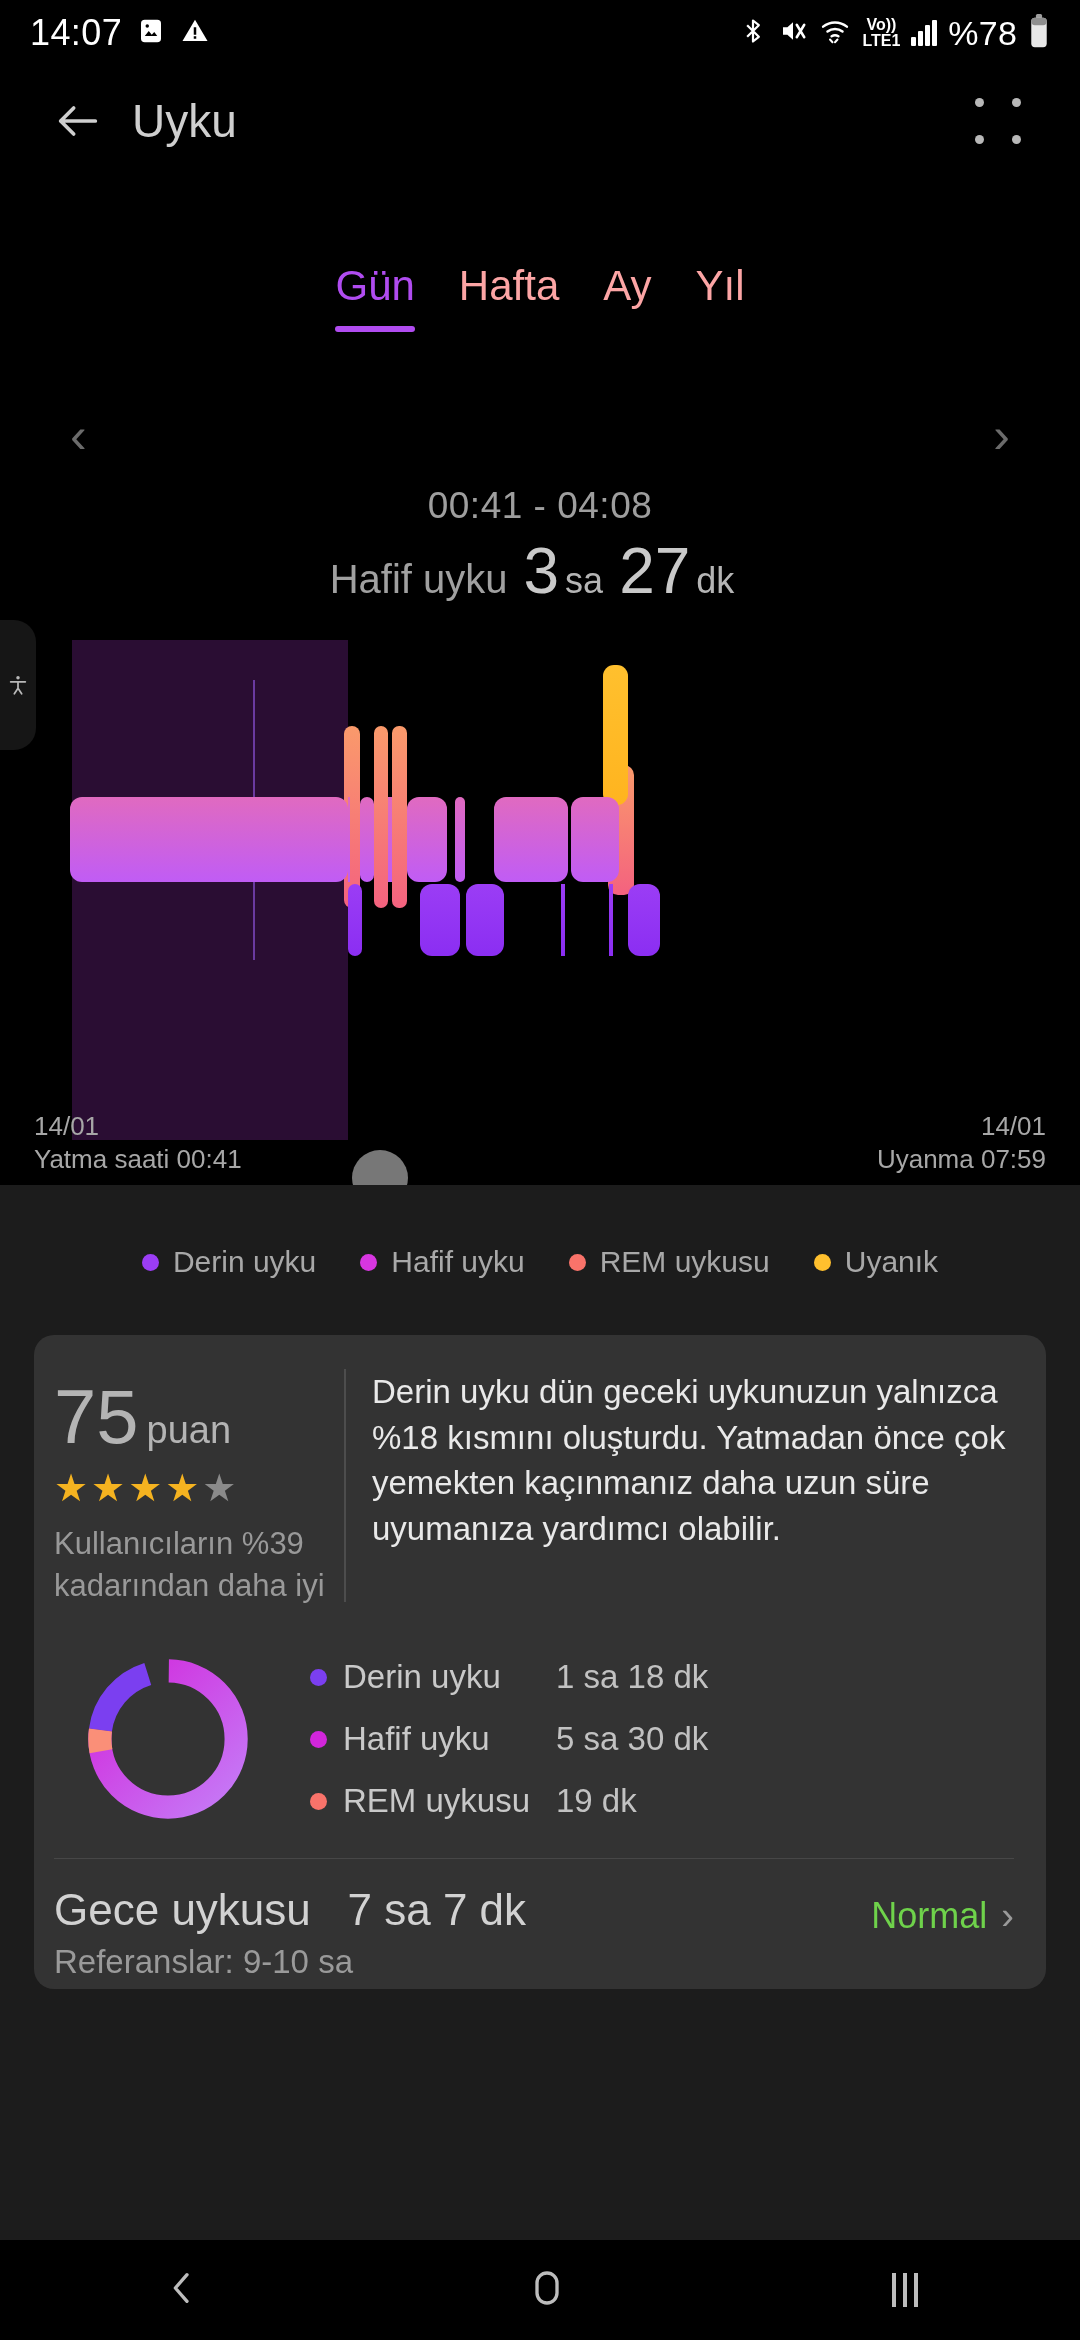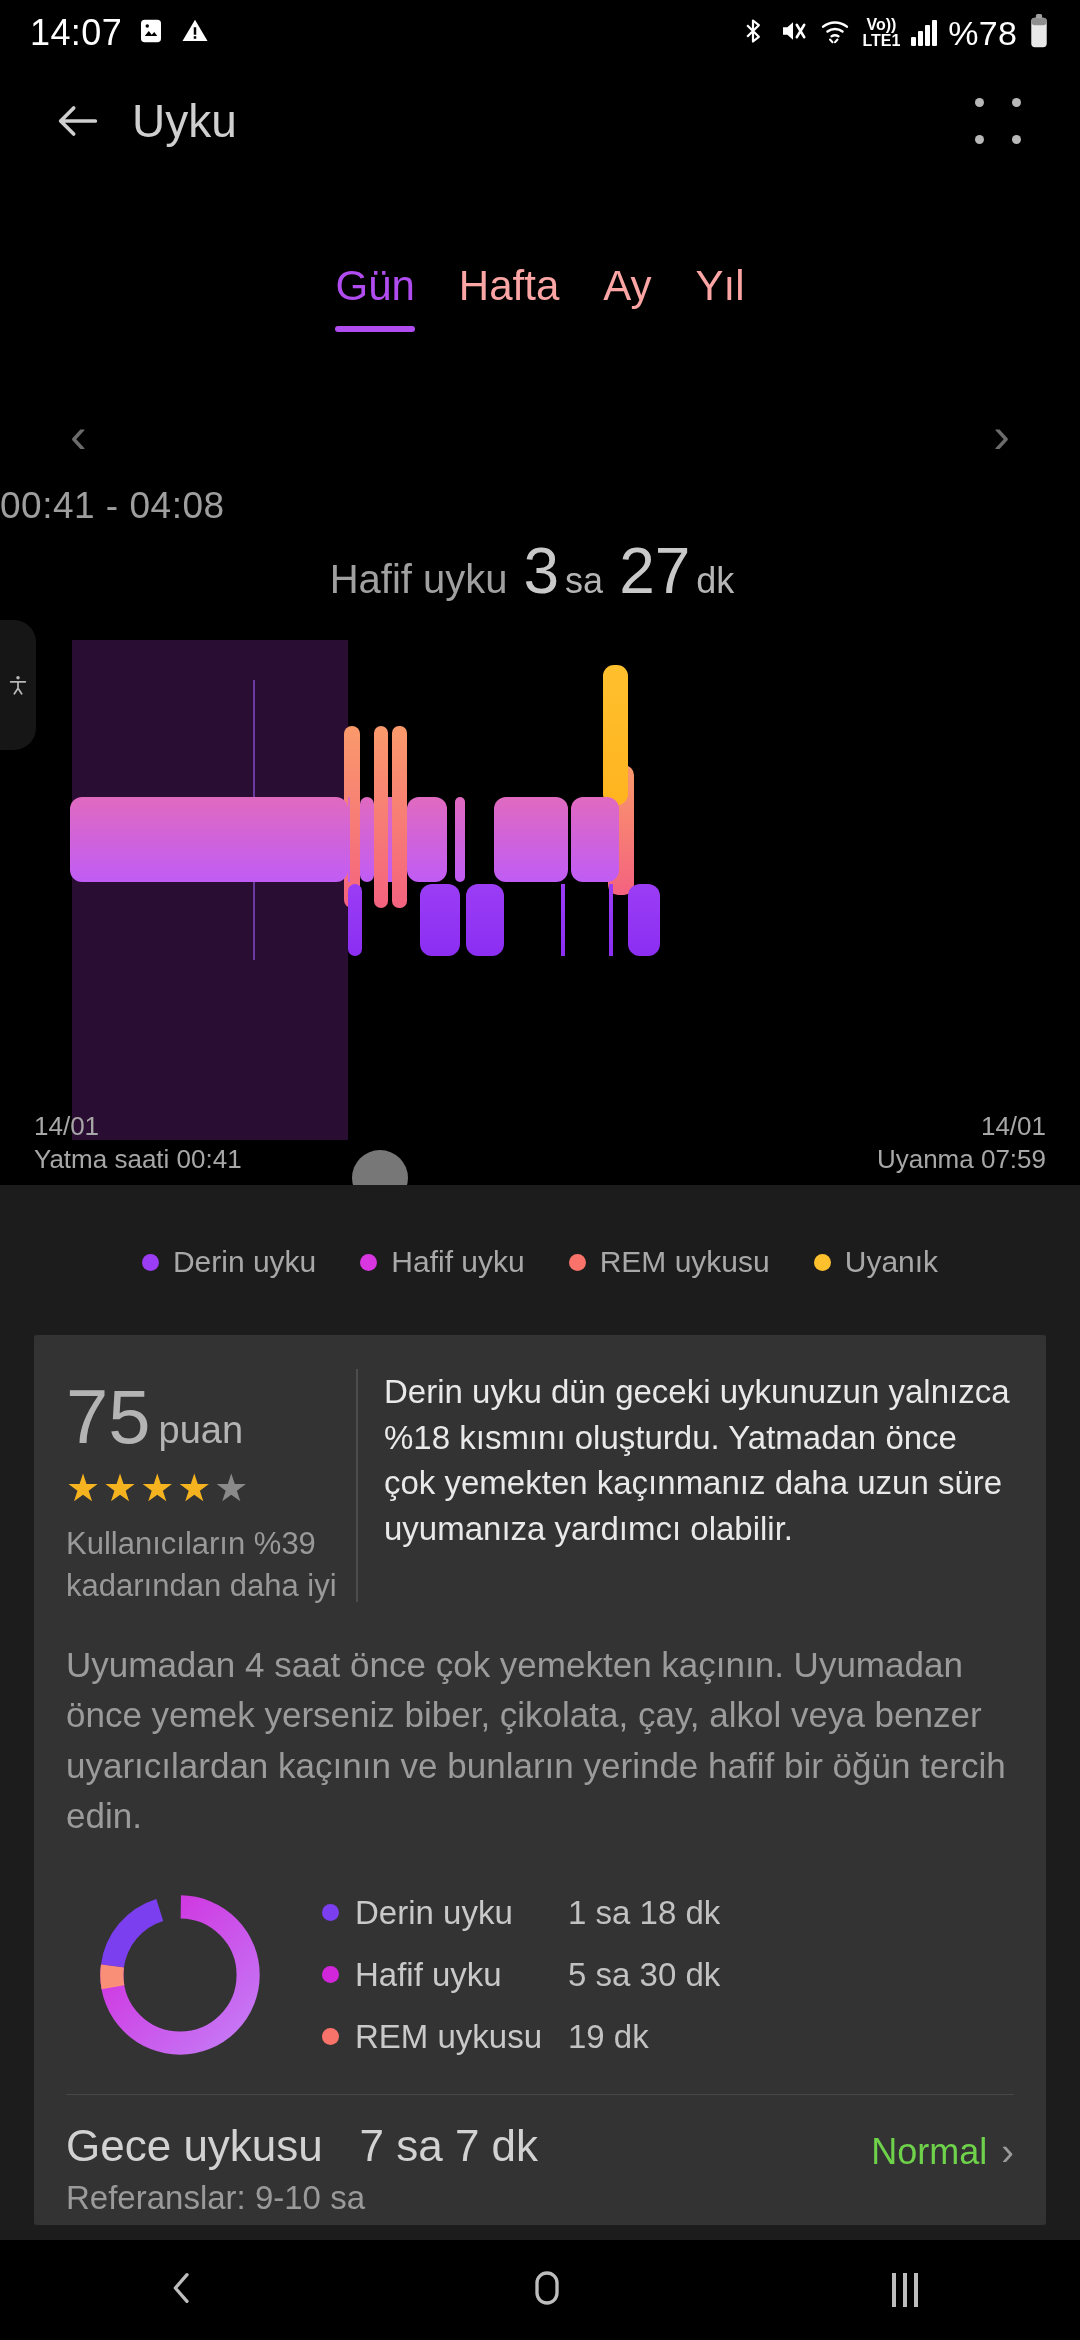--- a/index.html
+++ b/index.html
@@ -57,21 +57,21 @@
     display:flex; align-items:center; justify-content:center;
   }
   .datenav .chev { position:absolute; color:#6b6b6b; font-size:50px; line-height:1; }
   .datenav .chev.left { left:70px; }
   .datenav .chev.right { right:70px; }
   .date-label { font-size:38px; color:#b9b9b9; display:flex; align-items:center; gap:14px; }
   .caret-dn { width:0;height:0;border-left:11px solid transparent;border-right:11px solid transparent;
               border-top:12px solid #9e9e9e; display:inline-block; margin-top:5px; }
 
   
-  .summary { position:absolute; top:485px; left:0; width:1080px; text-align:left; }
+  .summary { position:absolute; top:485px; left:0; width:1080px; text-align:center; }
   .sum-range { font-size:37px; color:#9e9e9e; letter-spacing:.5px; }
   .sum-main { margin-top:12px; font-size:40px; color:#9e9e9e; display:flex;
               align-items:baseline; justify-content:center; gap:0; }
   .sum-main .lbl { font-size:40px; color:#a0a0a0; margin-right:16px; }
   .sum-main .big { font-size:64px; color:#c9c9c9; font-weight:400; line-height:1; }
   .sum-main .unit { font-size:36px; color:#b5b5b5; margin:0 16px 0 6px; }
 
   
   .a11y-tab {
     position:absolute; left:0; top:620px; width:36px; height:130px;
@@ -103,21 +103,21 @@
   }
   .legend {
     position:absolute; top:1245px; left:0; width:1080px;
     display:flex; align-items:center; justify-content:center; gap:44px;
   }
   .lg { display:flex; align-items:center; gap:14px; font-size:30px; color:#a8a8a8; }
   .dot { width:17px; height:17px; border-radius:50%; display:inline-block; }
 
   .card {
     position:absolute; top:1335px; left:34px; width:1012px;
-    background:#333333; border-radius:3px; padding:30px 32px 0 32px;
+    background:#333333; border-radius:20px; padding:30px 32px 0 20px;
   }
   .card-top { display:flex; align-items:flex-start; }
   .score-col { width:290px; flex:0 0 290px; padding-top:14px; }
   .score-num { display:flex; align-items:baseline; }
   .score-num .n { font-size:76px; color:#b4b4b4; line-height:1; font-weight:400; }
   .score-num .u { font-size:38px; color:#b4b4b4; margin-left:8px; }
   .stars { margin-top:14px; font-size:38px; letter-spacing:3px; line-height:1; }
   .stars .on { color:#f5b320; }
   .stars .off { color:#8a8a8a; }
   .pctile { margin-top:16px; font-size:31px; color:#999999; line-height:1.34; }
@@ -354,21 +354,20 @@
         </div>
         <div class="stars">
           <span class="on">★</span><span class="on">★</span><span class="on">★</span><span class="on">★</span><span class="off">★</span>
         </div>
         <div class="pctile">Kullanıcıların %39 kadarından daha iyi</div>
       </div>
       <div class="vdiv"></div>
       <div class="tip">Derin uyku dün geceki uykunuzun yalnızca %18 kısmını oluşturdu. Yatmadan önce çok yemekten kaçınmanız daha uzun süre uyumanıza yardımcı olabilir.</div>
     </div>
 
-    <div class="advice">Uyumadan 4 saat önce çok yemekten kaçının. Uyumadan önce yemek yerseniz biber, çikolata, çay, alkol veya benzer uyarıcılardan kaçının ve bunların yerinde hafif bir öğün tercih edin.</div>
 
     <div class="donut-row">
       <svg class="donut" viewBox="0 0 42 42">
         <defs>
           <linearGradient id="dLight" x1="0" y1="0" x2="1" y2="1">
             <stop offset="0%" stop-color="#d226db"></stop>
               <stop offset="100%" stop-color="#c57cf7"></stop>
           </linearGradient>
         </defs>
         <circle cx="21" cy="21" r="15.9" fill="none" stroke="url(#dLight)" stroke-width="5.4" stroke-dasharray="77 23" stroke-dashoffset="25"></circle>

